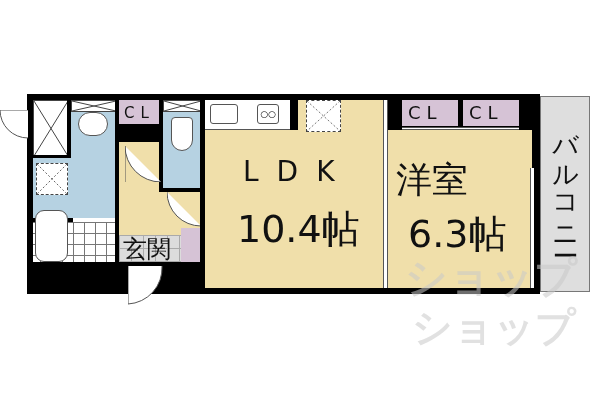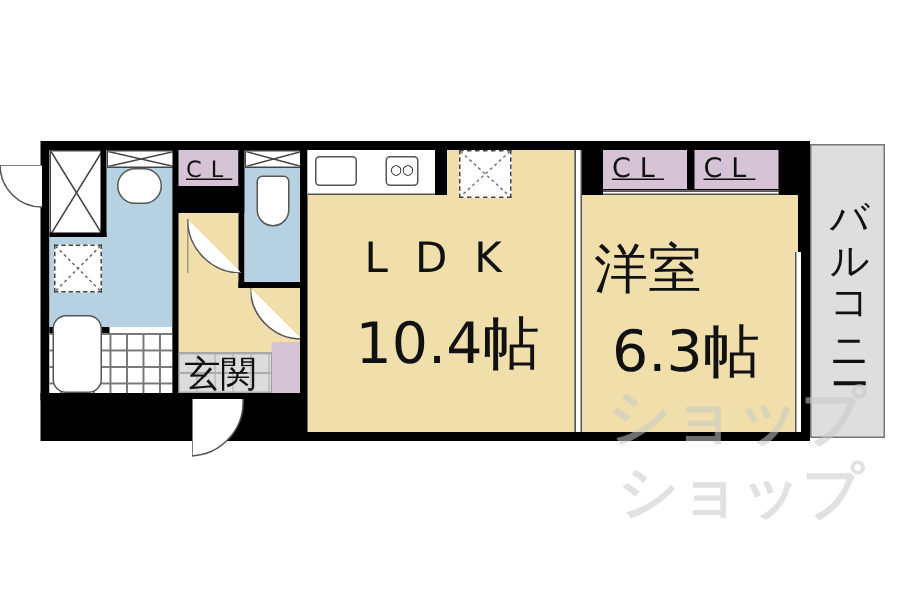--- a/index.html
+++ b/index.html
@@ -5,21 +5,21 @@
   html,body{margin:0;padding:0;}
   body{width:600px;height:400px;background:#ffffff;position:relative;overflow:hidden;font-family:"DejaVu Sans",sans-serif;}
   .abs{position:absolute;box-sizing:border-box;}
   .wall{background:#000;}
   .room-wet{background:#b6d2e2;}
   .room-dry{background:#f0dfaa;}
   .room-cl{background:#d6c3d6;}
   .room-genkan{background:#dcdcdc;}
   .room-balc{background:#dedede;border:1px solid #777;}
   .label{position:absolute;color:#111;white-space:nowrap;line-height:1;}
-  .cl{font-size:15px;letter-spacing:6px;text-decoration:underline;}
+  .cl{font-size:15px;letter-spacing:6px;}
   .xbox{position:absolute;border:1px solid #444;background:#fff;}
   .xbox svg{width:100%;height:100%;display:block;}
   .door svg{display:block;}
   .wm{position:absolute;color:rgba(200,200,200,0.55);font-weight:bold;font-family:"DejaVu Sans",sans-serif;}
 </style>
 </head>
 <body>
 
 <div class="abs wall" style="left:27px;top:94px;width:513px;height:200px;"></div>
 

